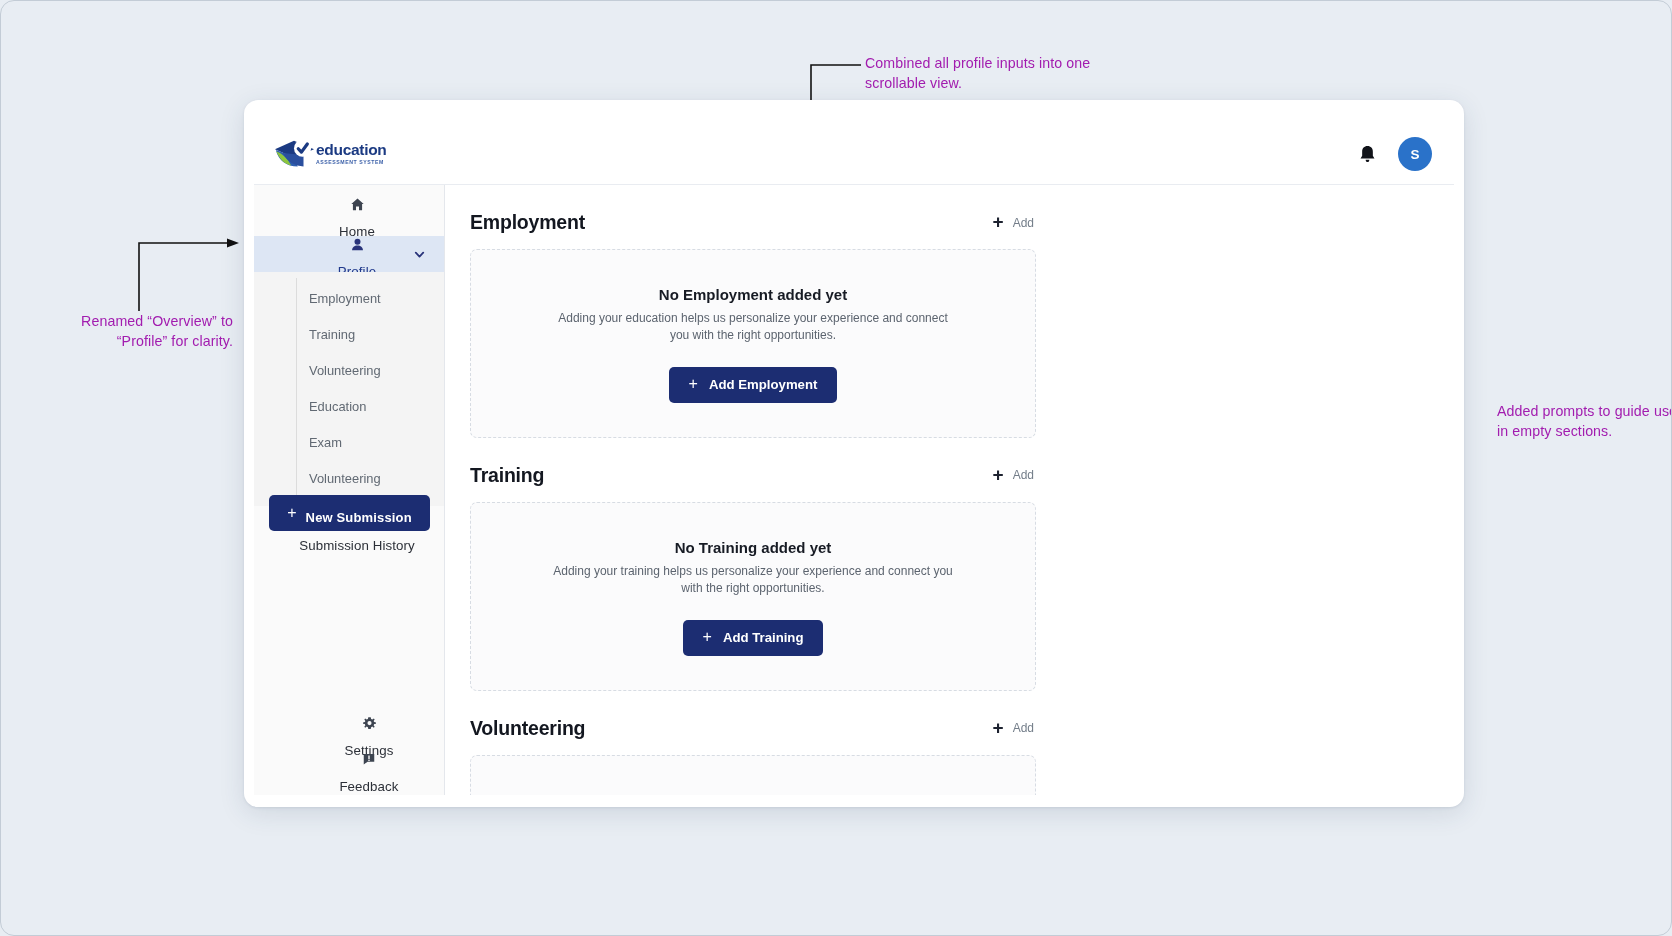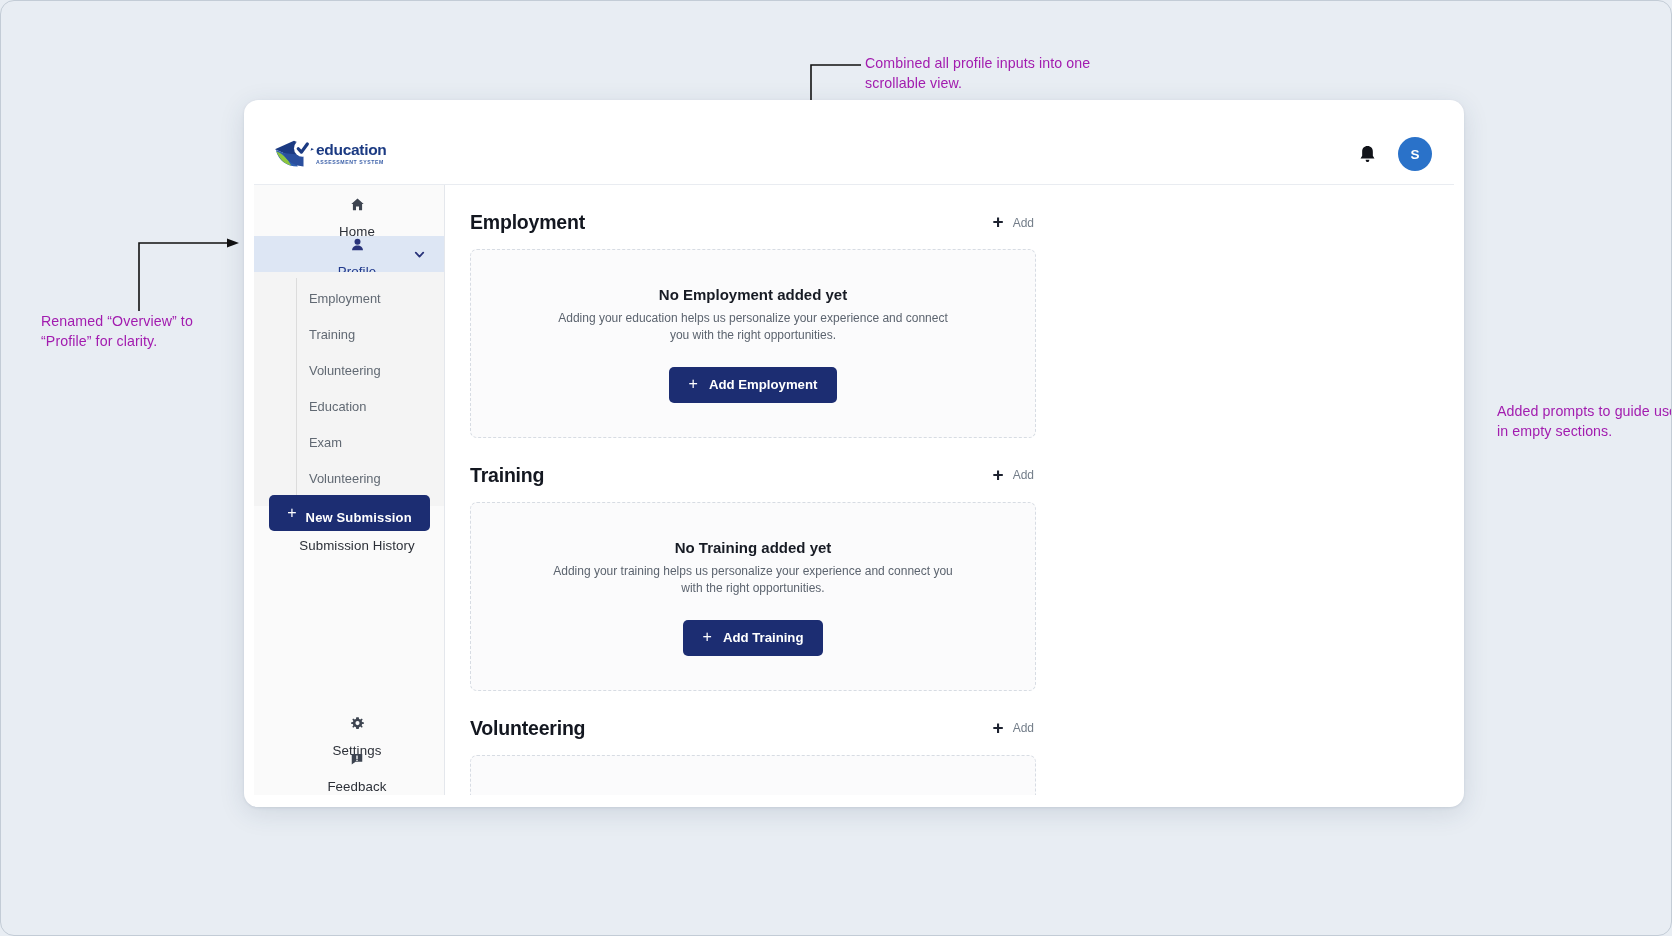--- a/index.html
+++ b/index.html
@@ -208,21 +208,21 @@
   }
   #new-submission-btn .label {
     color: #ffffff;
     font-size: 13px;
     font-weight: 600;
     letter-spacing: 0.15px;
     margin-top: 8px;
   }
   #sidebar-bottom {
     position: absolute;
-    left: 0;
+    left: 12px;
     bottom: 8px;
     width: 100%;
   }
 
   
   #main {
     position: absolute;
     left: 191px;
     top: 62px;
     width: 1009px;
@@ -319,21 +319,21 @@
 
   
   .annot {
     position: absolute;
     font-size: 14.2px;
     color: #a21caf;
     line-height: 1.42;
     letter-spacing: 0.1px;
   }
   #annot-top { left: 864px; top: 52px; width: 230px; }
-  #annot-left { left: 40px; top: 310px; width: 180px; text-align: left; }
+  #annot-left { left: 52px; top: 310px; width: 180px; text-align: right; }
   #annot-right { left: 1496px; top: 400px; width: 200px; }
   svg.arrow { position: absolute; overflow: visible; }
 </style>
 </head>
 <body>
 
 <div id="frame">
 
   <div class="annot" id="annot-top">
     <span>Combined all profile inputs into one scrollable view.</span>

